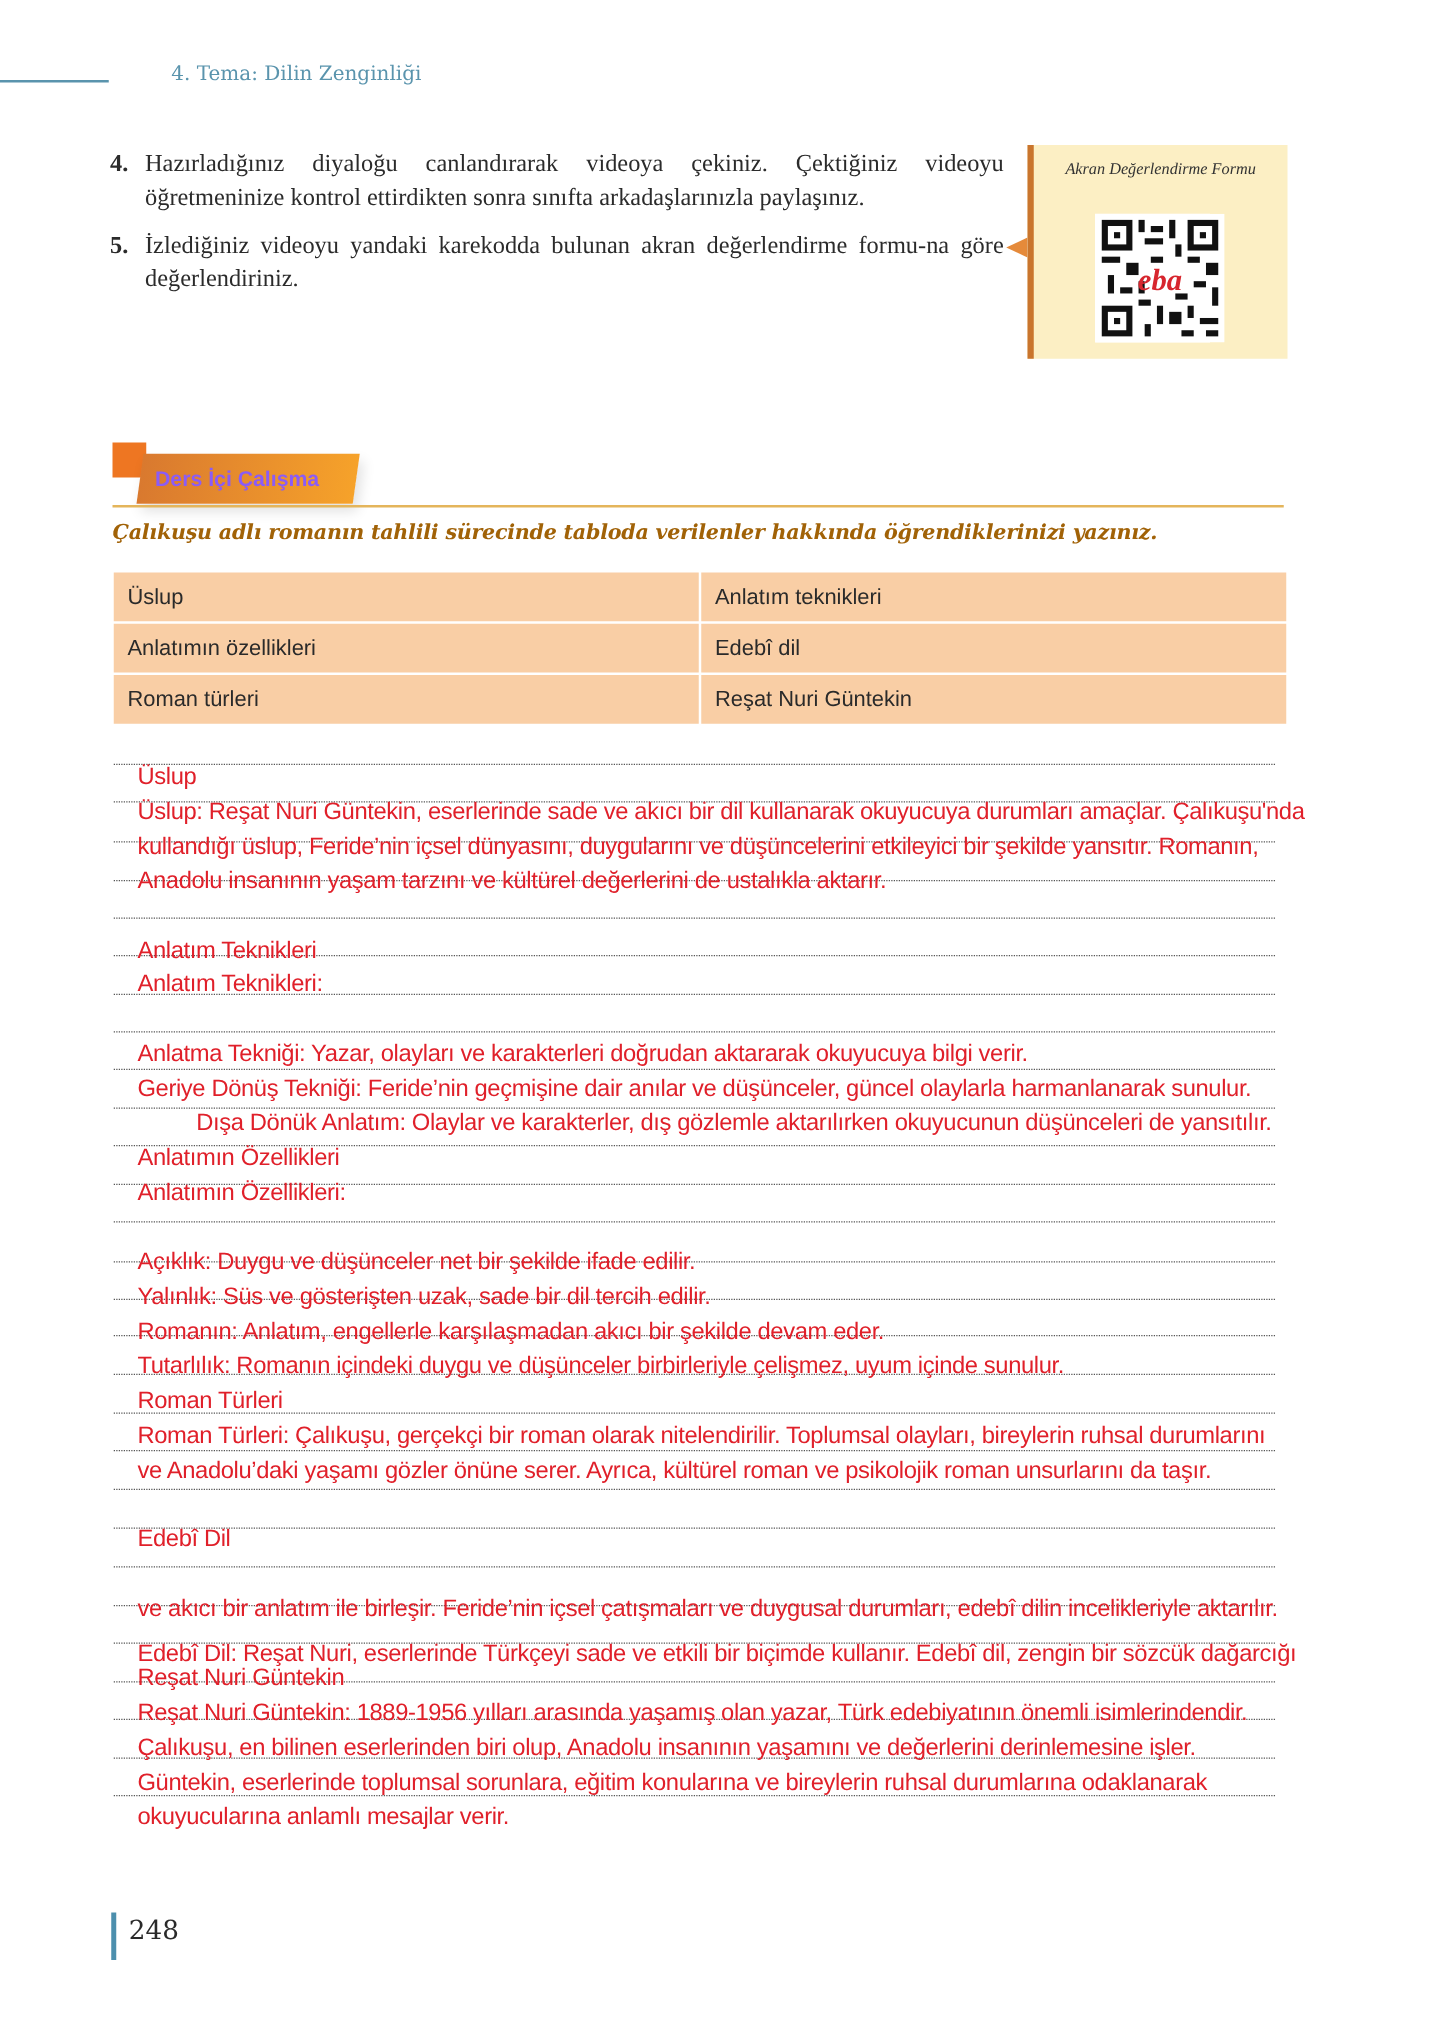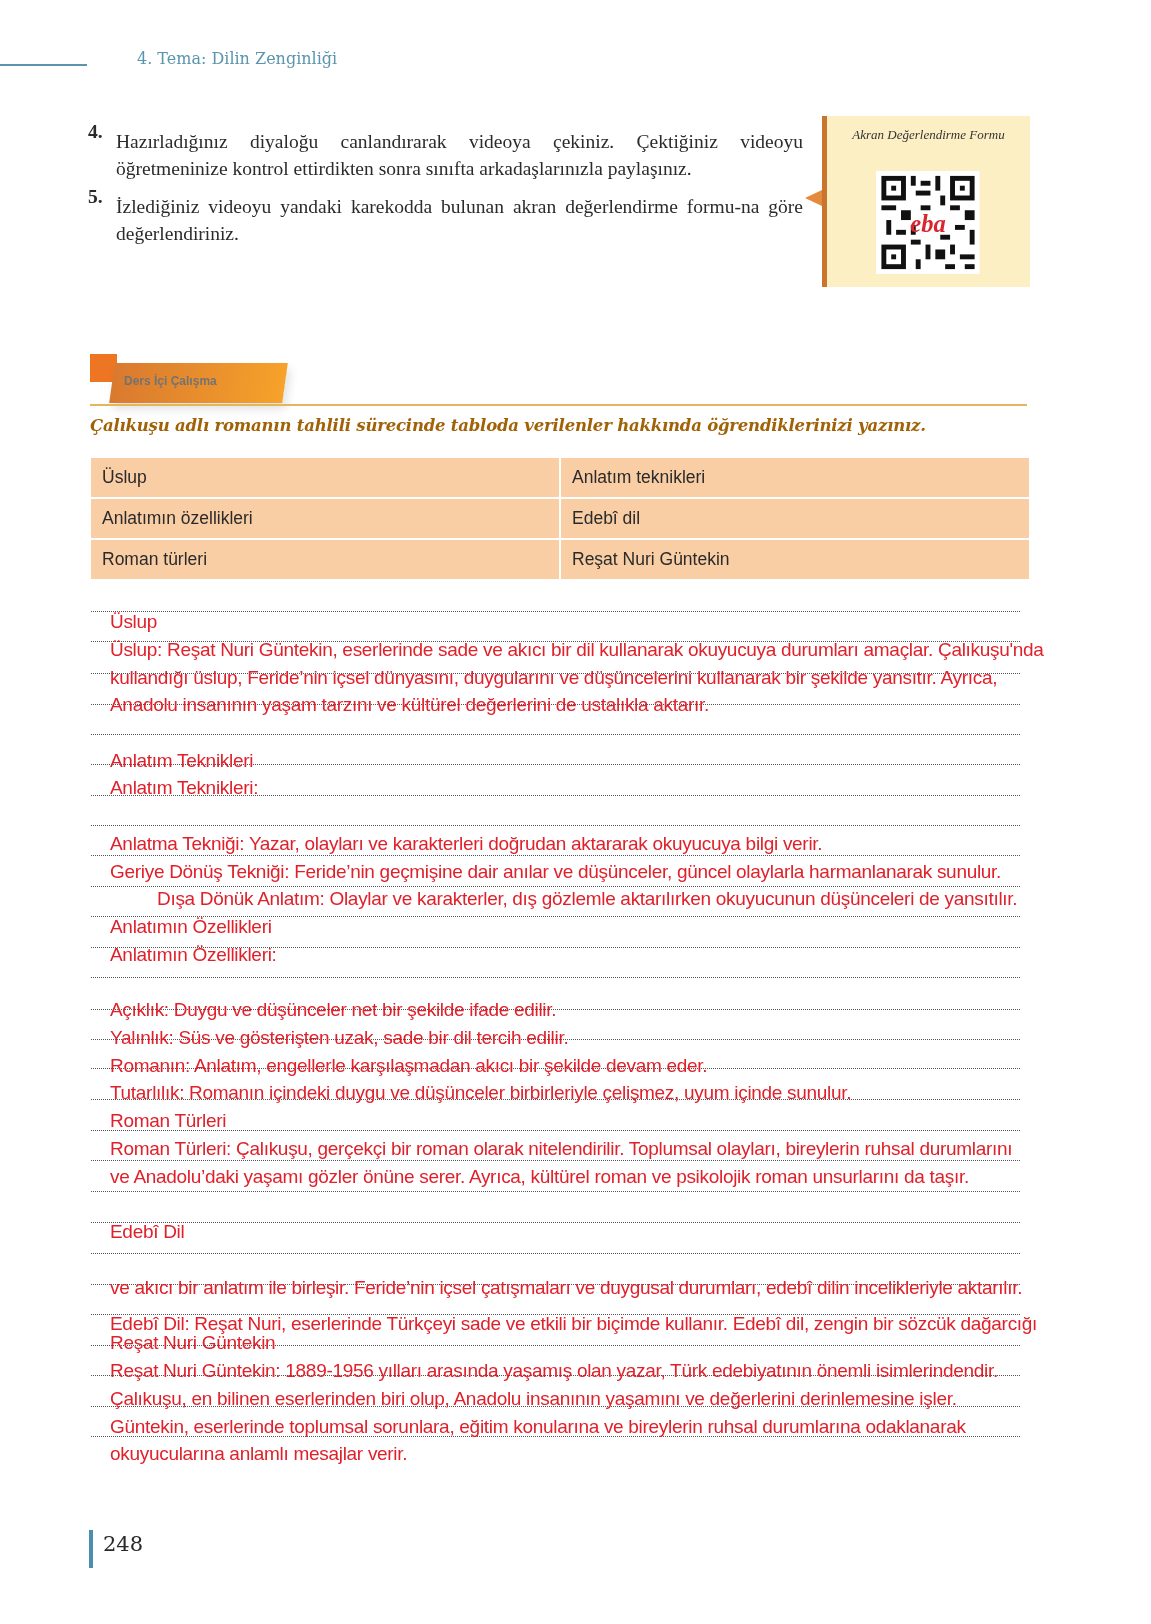--- a/index.html
+++ b/index.html
@@ -4,30 +4,30 @@
 <style>
   html, body { margin:0; padding:0; }
   body { width:1151px; height:1624px; position:relative; background:#ffffff; overflow:hidden;
          font-family:"DejaVu Serif", serif; color:#2a2a2a; }
   .abs { position:absolute; }
   .hdr-line { left:0; top:64px; width:87px; height:2px; background:#5a94ad; }
   .hdr-text { left:93px; top:49px; font-family:"DejaVu Serif", serif; font-size:16px; color:#5a94ad;margin-left:44px; }
 
   .q { left:88px; width:715px; font-family:"Liberation Serif", serif; font-size:19.5px; line-height:27px; color:#2b2b2b; }
   .q .num { position:absolute; left:0; font-weight:bold; }
-  .q .txt { margin-left:28px; display:block; text-align:justify;margin-top:10px; }
+  .q .txt { margin-left:28px; display:block; text-align:justify; }
 
   .qr-box { left:822px; top:116px; width:208px; height:171px; background:#fcefc4; border-left:5px solid #c9752d; box-sizing:border-box; }
   .qr-title { width:100%; text-align:center; font-family:"Liberation Serif", serif; font-style:italic; font-size:13px; line-height:23px; color:#333; margin-top:7px; }
   .qr-img { position:absolute; left:49px; top:55px; width:92px; height:103px; background:#fff; }
   .qr-arrow { left:805px; top:190px; width:0; height:0; border-top:8px solid transparent; border-bottom:8px solid transparent; border-right:17px solid #e58a3a; }
 
   .tag-square { left:90px; top:354px; width:27px; height:28px; background:#ee7622; }
   .tag { left:112px; top:363px; width:173px; height:40px; background:linear-gradient(90deg,#d9792f,#f6a22a); transform:skewX(-8deg); box-shadow:4px 6px 10px rgba(0,0,0,0.12); }
-  .tag-label { left:124px; top:374px; font-family:"Liberation Sans", sans-serif; font-weight:bold; font-size:12px; color:#737373; }
+  .tag-label { left:124px; top:374px; font-family:"Liberation Sans", sans-serif; font-weight:bold; font-size:17px; color:#8b5cf6; }
   .tag-rule { left:90px; top:404px; width:937px; height:2px; background:#e4b55b; }
 
   .instr { left:90px; top:416px; font-family:"DejaVu Serif", serif; font-style:italic; font-weight:bold; font-size:16.5px; color:#a16207; letter-spacing:-0.2px; }
 
   .grid { left:91px; top:458px; width:936px; display:grid; grid-template-columns:468px 468px; gap:2px 2px; background:#fff; }
   .cell { background:#f9cea5; height:39px; display:flex; align-items:center; padding-left:11px; font-family:"Liberation Sans", sans-serif; font-size:17.5px; color:#2a2a2a; }
 
   .dots { left:91px; width:929px; height:0; border-top:1.5px dotted #555; }
   .ans { left:110px; font-family:"Liberation Sans", sans-serif; font-size:19px; color:#e0202a; white-space:nowrap; letter-spacing:-0.3px; }
 
@@ -135,21 +135,21 @@
 <div class="abs dots" style="top:1253px;"></div>
 <div class="abs dots" style="top:1284px;"></div>
 <div class="abs dots" style="top:1314px;"></div>
 <div class="abs dots" style="top:1345px;"></div>
 <div class="abs dots" style="top:1375px;"></div>
 <div class="abs dots" style="top:1406px;"></div>
 <div class="abs dots" style="top:1436px;"></div>
 
 <div class="abs ans" style="top:611px;">Üslup</div>
 <div class="abs ans" style="top:639px;">Üslup: Reşat Nuri Güntekin, eserlerinde sade ve akıcı bir dil kullanarak okuyucuya durumları amaçlar. Çalıkuşu'nda</div>
-<div class="abs ans" style="top:667px;">kullandığı üslup, Feride’nin içsel dünyasını, duygularını ve düşüncelerini kullanarak bir şekilde yansıtır. Ayrıca,</div>
+<div class="abs ans" style="top:667px;">kullandığı üslup, Feride’nin içsel dünyasını, duygularını ve düşüncelerini etkileyici bir şekilde yansıtır. Romanın,</div>
 <div class="abs ans" style="top:694px;">Anadolu insanının yaşam tarzını ve kültürel değerlerini de ustalıkla aktarır.</div>
 <div class="abs ans" style="top:750px;">Anlatım Teknikleri</div>
 <div class="abs ans" style="top:777px;">Anlatım Teknikleri:</div>
 <div class="abs ans" style="top:833px;">Anlatma Tekniği: Yazar, olayları ve karakterleri doğrudan aktararak okuyucuya bilgi verir.</div>
 <div class="abs ans" style="top:861px;">Geriye Dönüş Tekniği: Feride’nin geçmişine dair anılar ve düşünceler, güncel olaylarla harmanlanarak sunulur.</div>
 <div class="abs ans" style="top:888px;margin-left:47px;">Dışa Dönük Anlatım: Olaylar ve karakterler, dış gözlemle aktarılırken okuyucunun düşünceleri de yansıtılır.</div>
 <div class="abs ans" style="top:916px;">Anlatımın Özellikleri</div>
 <div class="abs ans" style="top:944px;">Anlatımın Özellikleri:</div>
 <div class="abs ans" style="top:999px;">Açıklık: Duygu ve düşünceler net bir şekilde ifade edilir.</div>
 <div class="abs ans" style="top:1027px;">Yalınlık: Süs ve gösterişten uzak, sade bir dil tercih edilir.</div>

